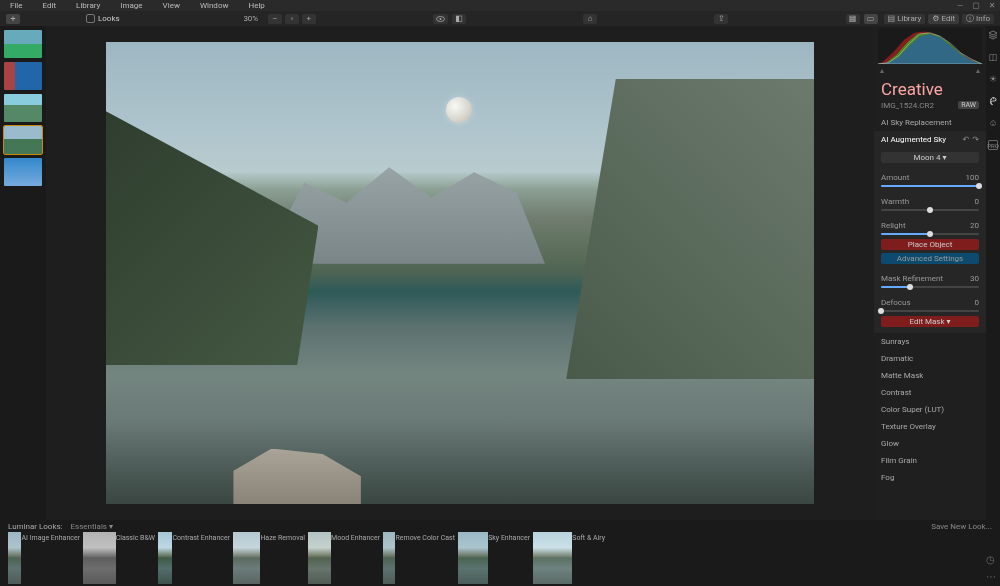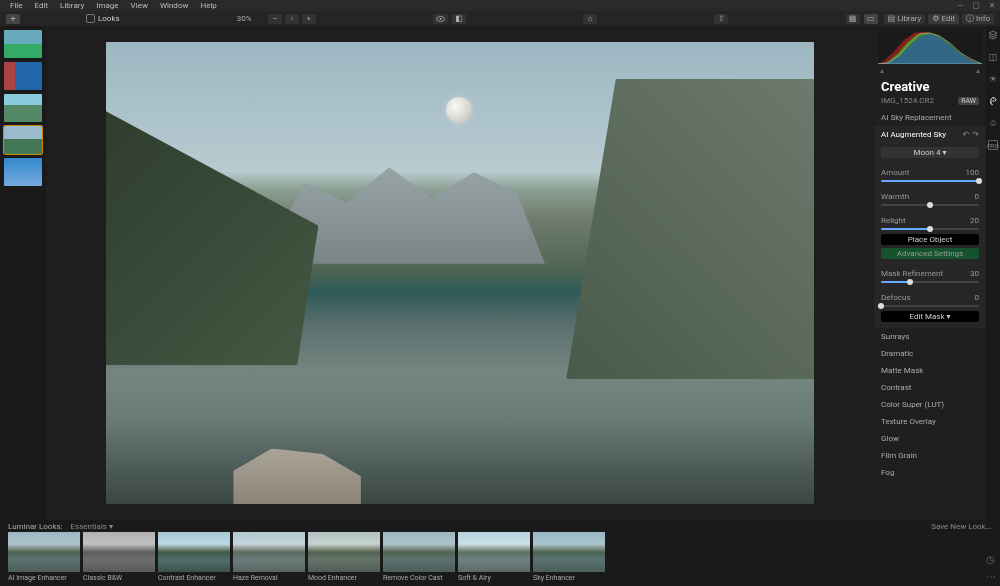--- a/index.html
+++ b/index.html
@@ -1,30 +1,30 @@
 <!DOCTYPE html>
 <html><head>
 <meta charset="utf-8">
 <style>
 *{box-sizing:border-box;margin:0;padding:0;font-family:-apple-system,BlinkMacSystemFont,"Segoe UI",Roboto,sans-serif;user-select:none}
 body{width:1000px;height:586px;background:#1a1a1a;color:#ccc;overflow:hidden;font-size:9px}
 .titlebar{height:11px;background:#2a2a2a;display:flex;align-items:center;padding:0 4px}
-.titlebar .menus{display:flex;gap:0;flex:1}
+.titlebar .menus{display:flex;gap:8px;flex:1}
 .titlebar .menus span{padding:0 6px;color:#bbb;cursor:pointer;font-size:8px}
 .titlebar .wincontrols{display:flex;gap:8px}
 .titlebar .wincontrols span{width:8px;text-align:center;color:#888;cursor:pointer;font-size:8px}
 .toolbar{height:15px;background:#252525;display:flex;align-items:center;padding:0 6px;gap:6px}
 .tb-seg{display:flex;align-items:center;gap:4px}
 .tb-btn{background:#333;border-radius:2px;height:10px;min-width:14px;display:flex;align-items:center;justify-content:center;color:#aaa;cursor:pointer;font-size:8px;padding:0 3px}
 .tb-plus{background:#444;width:14px;font-size:9px}
 .tb-looks{gap:3px}
 .tb-looks-icon{width:9px;height:9px;border:1px solid #777;border-radius:2px}
 .spacer{flex:1}
 .tb-zoom{display:flex;align-items:center;gap:3px;color:#aaa}
-.tb-zoom-val{min-width:28px;text-align:left;font-size:8px}
+.tb-zoom-val{min-width:28px;text-align:center;font-size:8px}
 .tb-right{display:flex;gap:3px;margin-left:auto}
 .tb-right .tb-btn{min-width:28px;padding:0 4px}
 .main-area{display:flex;height:494px}
 .film-left{width:46px;background:#1a1a1a;display:flex;flex-direction:column;gap:4px;padding:4px 4px}
 .thumb{width:38px;height:28px;border-radius:1px;cursor:pointer;position:relative;background:#333}
 .thumb.sel{outline:1px solid #cc8800}
 .t1{background:linear-gradient(#6ab 50%,#3a6 50%)}
 .t2{background:linear-gradient(to right,#a44 30%,#26a 30%)}
 .t3{background:linear-gradient(#8cd 40%,#586 40%)}
 .t4{background:linear-gradient(#9bc 45%,#475 45%)}
@@ -36,41 +36,41 @@
 .mtn-center{position:absolute;left:22%;top:26%;width:40%;height:22%;background:linear-gradient(#9aa5a8,#7a8588);clip-path:polygon(0 100%,15% 20%,30% 40%,45% 5%,60% 35%,75% 10%,90% 30%,100% 100%)}
 .moon{position:absolute;left:48%;top:12%;width:26px;height:26px;border-radius:50%;background:radial-gradient(circle at 35% 35%,#fafaf5,#d8d8d0 55%,#b8b8b0);box-shadow:0 0 6px rgba(255,255,255,.3)}
 .rock{position:absolute;left:18%;bottom:0;width:18%;height:12%;background:linear-gradient(#aaa498,#8a8478);clip-path:polygon(0 40%,30% 0,70% 10%,100% 50%,100% 100%,0 100%)}
 .right-strip{width:14px;background:#1a1a1a;display:flex;flex-direction:column;align-items:center;padding-top:4px;gap:12px}
 .strip-icon{width:10px;height:10px;color:#888;cursor:pointer;display:flex;align-items:center;justify-content:center}
 .strip-icon.active{color:#ccc}
 .right-panel{width:112px;background:#1f1f1f;display:flex;flex-direction:column;overflow:hidden}
 .histogram{height:36px;background:#1a1a1a;position:relative;margin:2px 4px}
 .histogram svg{width:100%;height:100%}
 .hist-controls{display:flex;justify-content:space-between;padding:0 6px;color:#666;font-size:8px;height:8px}
-.panel-title{font-size:13px;color:#ffffff;padding:5px 7px 2px;font-weight:700}
-.panel-file{display:flex;justify-content:space-between;align-items:center;padding:0 7px 4px;color:#888;font-size:8px}
+.panel-title{font-size:17px;color:#fca5a5;padding:5px 7px 2px;font-weight:400}
+.panel-file{display:flex;justify-content:space-between;align-items:flex-start;padding:0 7px 4px;color:#888;font-size:8px}
 .raw-badge{background:#444;color:#ccc;padding:0 3px;border-radius:2px;font-size:7px}
 .tool-row{padding:4px 7px;color:#aaa;font-size:8px;cursor:pointer;display:flex;align-items:center;justify-content:space-between}
 .tool-row.expanded{color:#fff;background:#262626}
 .tool-content{background:#262626;padding:4px 7px 6px}
 .obj-select{background:#333;height:11px;border-radius:2px;display:flex;align-items:center;justify-content:center;color:#ccc;font-size:8px;margin-bottom:4px;cursor:pointer}
 .slider-row{display:flex;justify-content:space-between;color:#999;font-size:8px;margin-top:10px}
 .slider-track{height:2px;background:#444;position:relative;margin:3px 0 4px;border-radius:1px}
 .slider-fill{height:100%;background:#6af;border-radius:1px}
 .slider-thumb{position:absolute;top:-2px;width:6px;height:6px;border-radius:50%;background:#ddd;transform:translateX(-50%);cursor:pointer}
-.btn-full{background:#000000;height:11px;border-radius:2px;display:flex;align-items:center;justify-content:center;color:#ccc;font-size:8px;margin-top:3px;cursor:pointer}
-.btn-full.sub{background:#14532d;color:#999}
+.btn-full{background:#7f1d1d;height:11px;border-radius:2px;display:flex;align-items:center;justify-content:center;color:#ccc;font-size:8px;margin-top:3px;cursor:pointer}
+.btn-full.sub{background:#0c4a6e;color:#999}
 .undo-redo{display:flex;gap:3px;color:#888;font-size:8px}
 .bottom-bar{height:66px;background:#1a1a1a;display:flex;flex-direction:column}
 .looks-header{height:12px;display:flex;align-items:center;padding:0 8px;gap:8px;color:#888;font-size:8px}
 .looks-header .lh-label{color:#aaa}
 .looks-header .lh-cat{color:#888;cursor:pointer}
 .looks-header .lh-save{margin-left:auto;color:#888;cursor:pointer}
 .looks-strip{flex:1;display:flex;gap:3px;padding:0 8px 2px;overflow:hidden}
-.look-item{width:72px;display:flex;flex-direction:column;cursor:pointer}
+.look-item{width:72px;display:flex;flex-direction:row;cursor:pointer}
 .look-preview{flex:1;background:linear-gradient(#9db7c2 0%,#aec4cc 30%,#707d6f 45%,#4d6353 50%,#5d7270 70%,#4d5c58 100%);position:relative}
 .look-label{font-size:7px;color:#aaa;padding:2px 0;white-space:nowrap;overflow:hidden}
 .look-bw .look-preview{filter:grayscale(1)}
 .look-contrast .look-preview{filter:contrast(1.3)}
 .look-haze .look-preview{filter:saturate(.7) brightness(1.1)}
 .look-mood .look-preview{filter:sepia(.2) contrast(1.1)}
 .look-cast .look-preview{filter:hue-rotate(-5deg)}
 .look-sky .look-preview{filter:saturate(1.2)}
 .look-soft .look-preview{filter:brightness(1.15) saturate(.85)}
 .look-sharp .look-preview{filter:contrast(1.15)}
@@ -303,27 +303,27 @@
         <div class="look-label">Haze Removal</div>
       </div>
     <div class="look-item look-mood">
         <div class="look-preview"></div>
         <div class="look-label">Mood Enhancer</div>
       </div>
     <div class="look-item look-cast">
         <div class="look-preview"></div>
         <div class="look-label">Remove Color Cast</div>
       </div>
+    <div class="look-item look-sky">
+        <div class="look-preview"></div>
+        <div class="look-label">Sky Enhancer</div>
+      </div>
     <div class="look-item look-soft">
         <div class="look-preview"></div>
         <div class="look-label">Soft &amp; Airy</div>
-      </div>
-    <div class="look-item look-sky">
-        <div class="look-preview"></div>
-        <div class="look-label">Sky Enhancer</div>
       </div>
   </div>
 </div>
 
 <div class="bottom-extras">
   <span>◷</span>
   <span>⋯</span>
 </div>
 
 </body></html>

